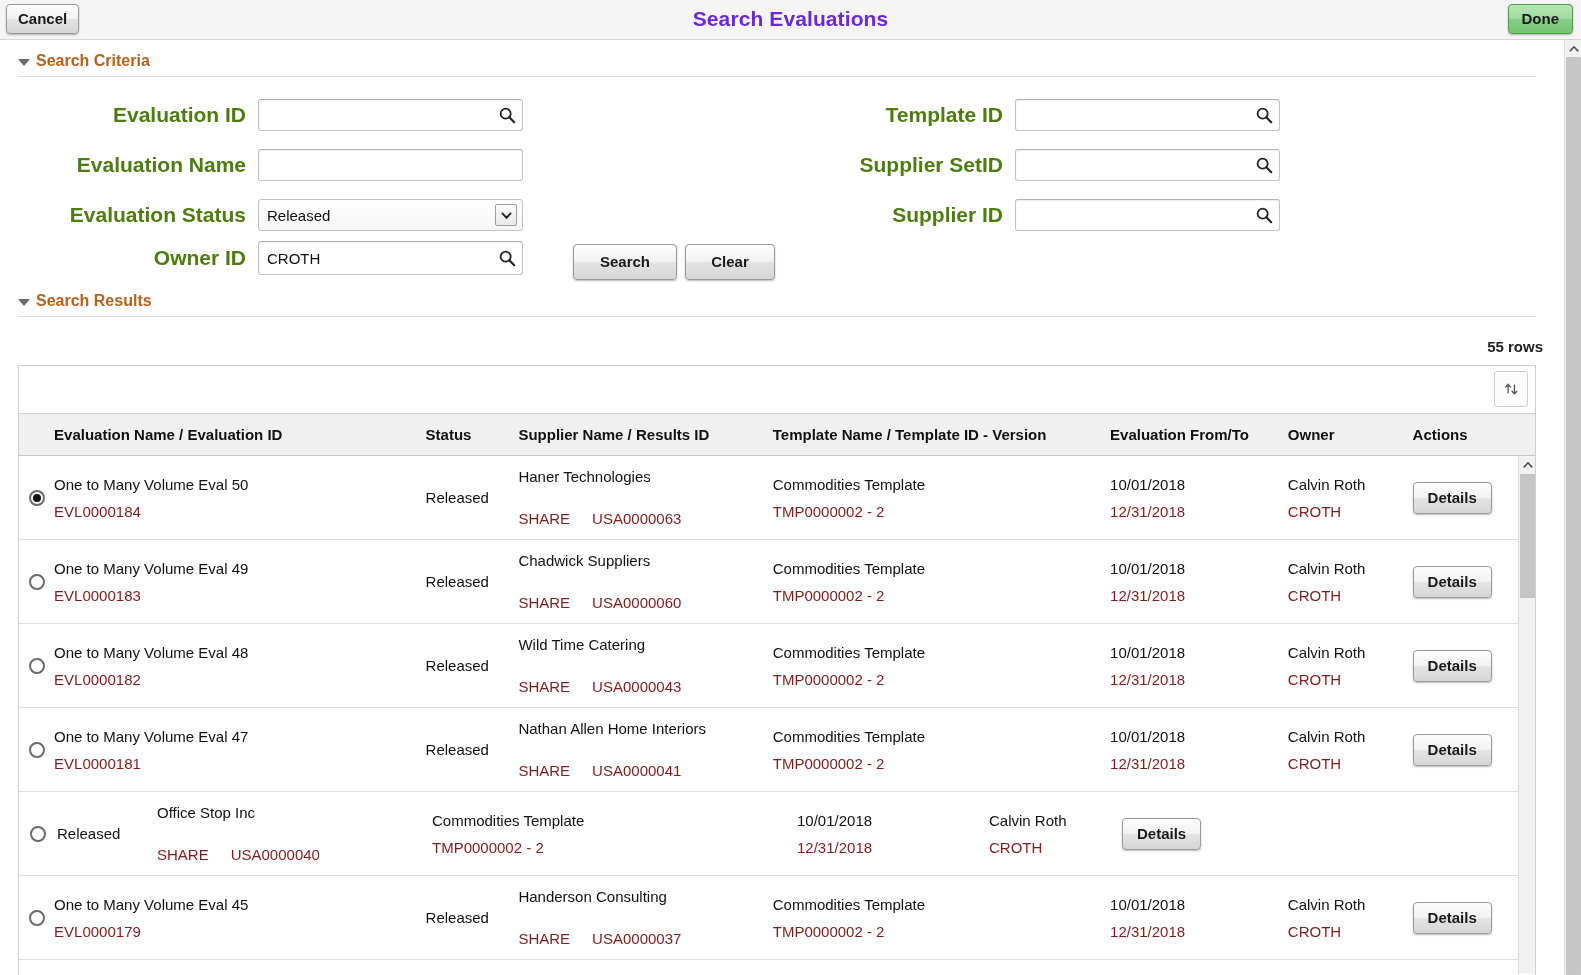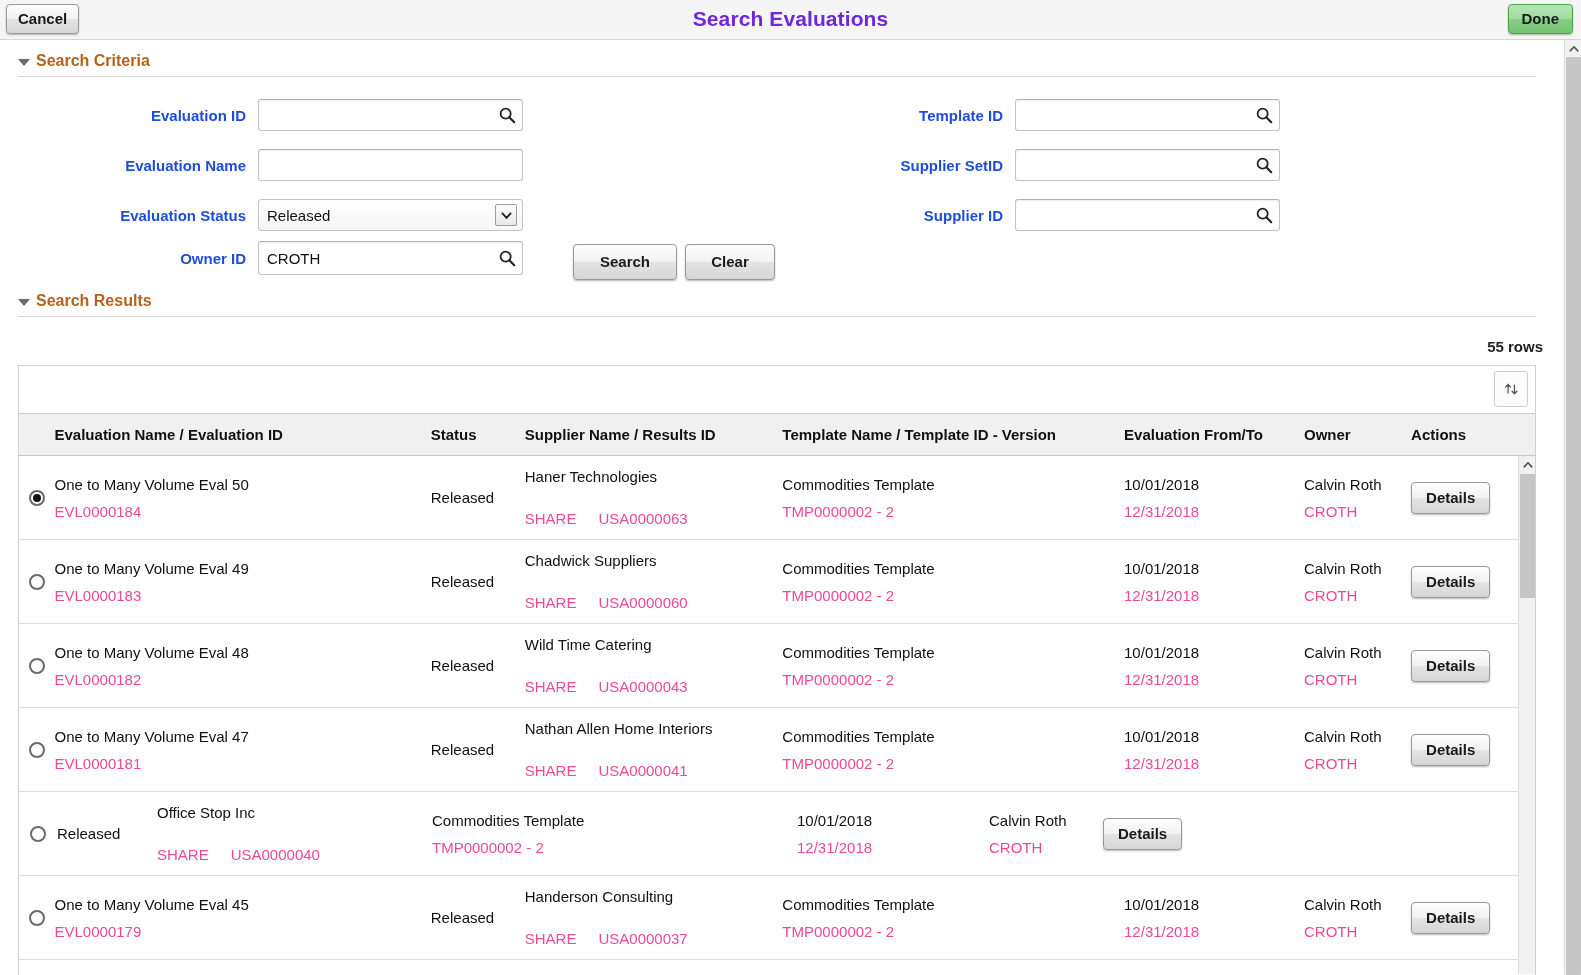--- a/index.html
+++ b/index.html
@@ -54,21 +54,21 @@
     border-right: 6px solid transparent;
     border-top: 7px solid #6a6a6a;
     margin-top: 3px;
   }
   .rule { height: 1px; background: #d9d9d9; }
 
   
   .crit-wrap { position: relative; height: 215px; }
   .fld { position: absolute; display: flex; align-items: center; }
   .fld-label {
-    font-size: 15px; font-weight: bold; color: #1d4ed8;
+    font-size: 21px; font-weight: bold; color: #4d7c0f;
     text-align: right; padding-right: 12px;
   }
   .inp {
     position: relative;
     height: 32px; background: #fff;
     border: 1px solid #c3c3c3; border-top-color: #b0b0b0;
     border-radius: 3px;
     box-shadow: inset 0 1px 2px rgba(0,0,0,.07);
     display: flex; align-items: center;
   }
@@ -136,23 +136,23 @@
     background: #fff;
   }
   .cell { display: flex; flex-direction: column; justify-content: center; padding-right: 8px; }
   .c-radio { width: 38px; align-items: center; flex-direction: row; justify-content: center; padding: 0; }
   .c-name   { width: 402px; }
   .c-status { width: 100px; justify-content: center; }
   .c-supp   { width: 275px; }
   .c-tmpl   { width: 365px; }
   .c-dates  { width: 192px; }
   .c-owner  { width: 114px; }
-  .c-act    { width: 132px; justify-content: center; align-items: flex-start; }
+  .c-act    { width: 132px; justify-content: center; align-items: flex-start; margin-left: 19px; }
   .line1 { font-size: 15px; color: #111; line-height: 27px; }
-  .line2 { font-size: 15px; color: #ec4899; line-height: 27px; }
+  .line2 { font-size: 15px; color: #7f1d1d; line-height: 27px; }
   .supp-sub { display: flex; gap: 22px; margin-top: 15px; }
   .radio {
     width: 16px; height: 16px; border-radius: 50%;
     border: 2px solid #6b6b6b; background: #fff;
     display: flex; align-items: center; justify-content: center;
     cursor: pointer;
   }
   .radio.on::after {
     content: ""; width: 8px; height: 8px; border-radius: 50%; background: #111;
   }

